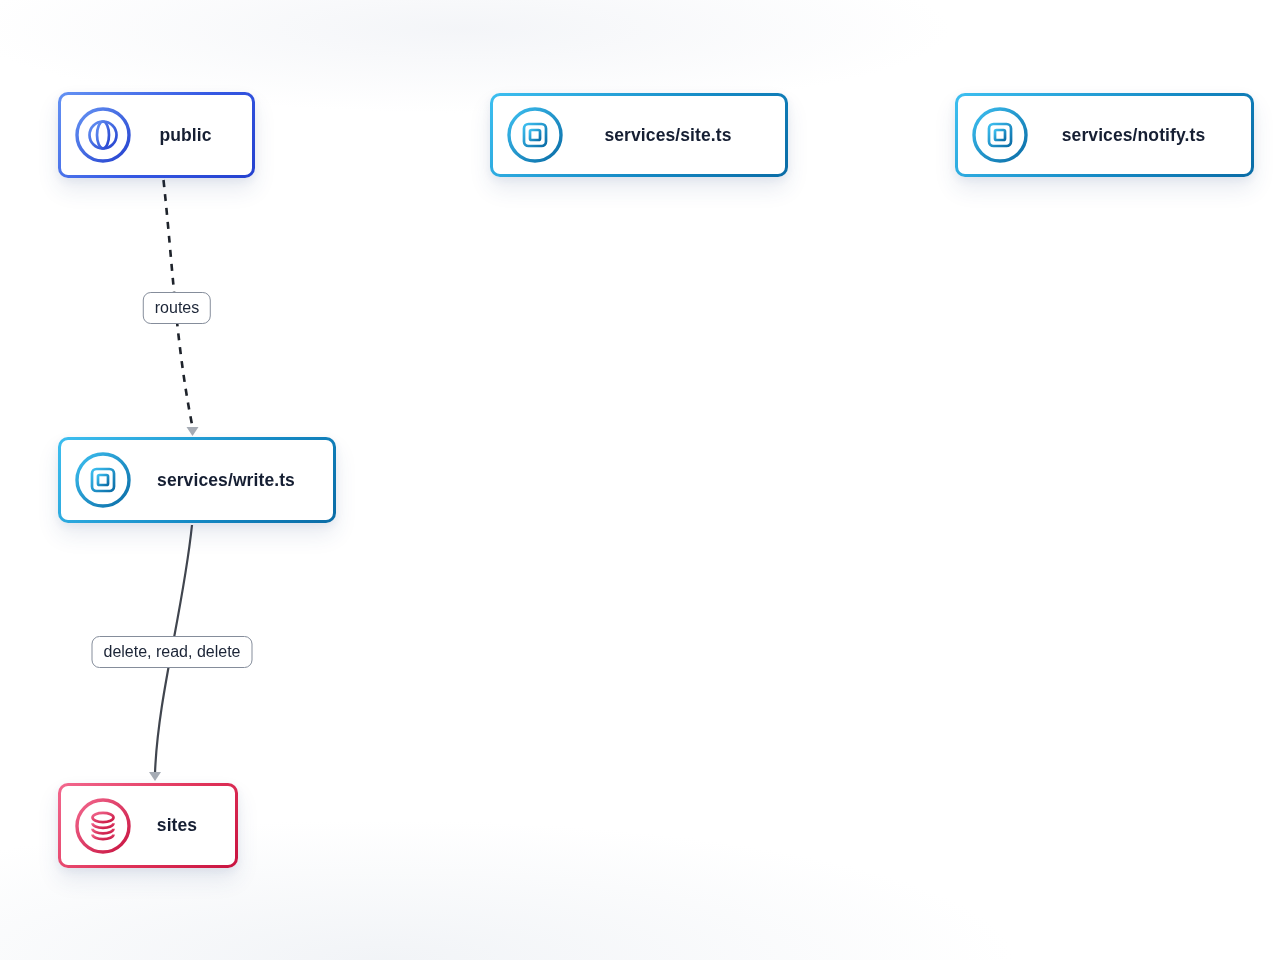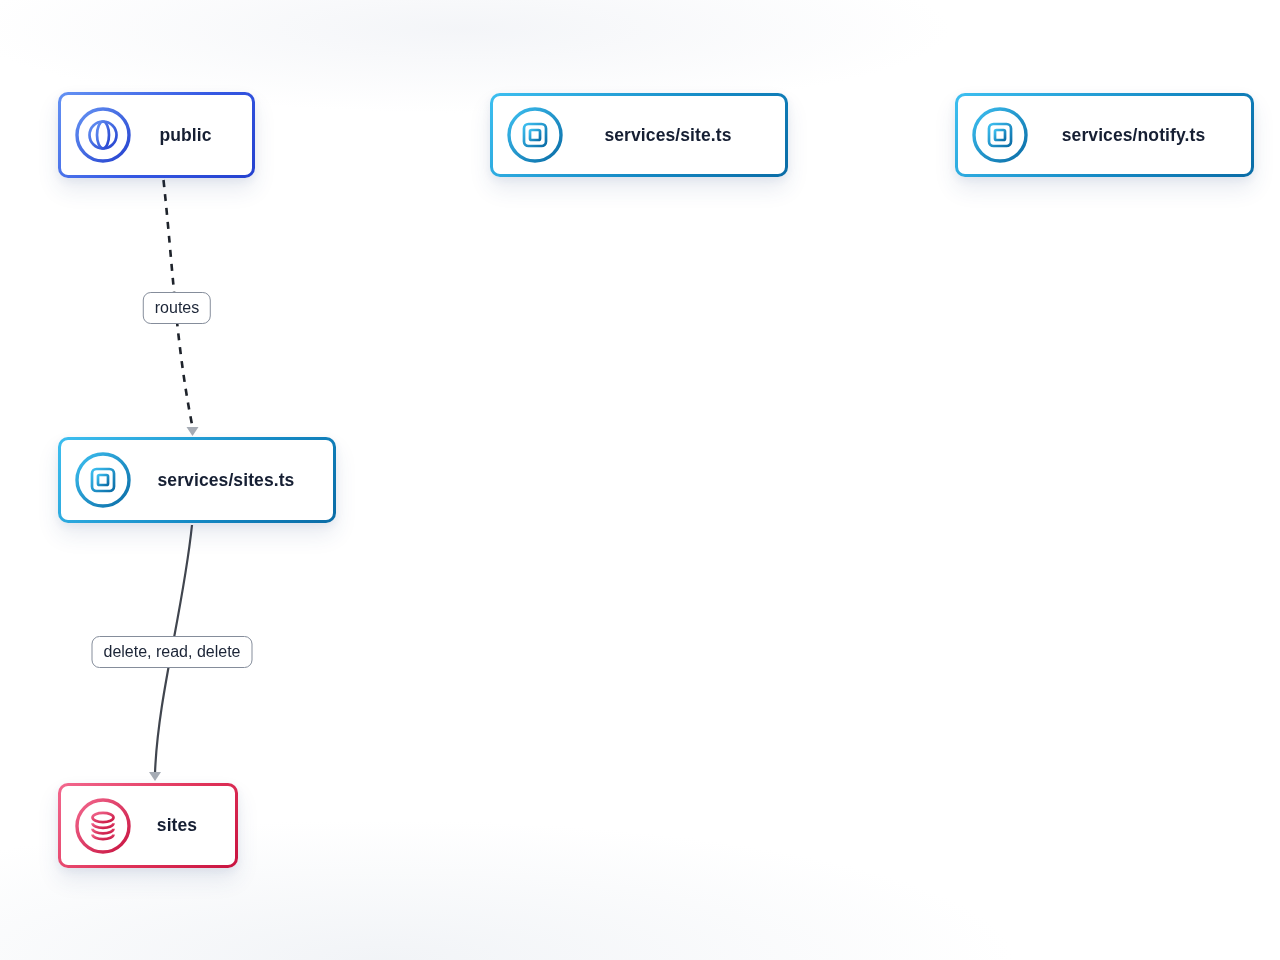--- a/index.html
+++ b/index.html
@@ -207,21 +207,21 @@
             <line x1="36" y1="43.5" x2="36" y2="47" stroke-width="2.5"></line>
             <line x1="13" y1="24" x2="16.5" y2="24" stroke-width="2.5"></line>
             <line x1="13" y1="30" x2="16.5" y2="30" stroke-width="2.5"></line>
             <line x1="13" y1="36" x2="16.5" y2="36" stroke-width="2.5"></line>
             <line x1="43.5" y1="24" x2="47" y2="24" stroke-width="2.5"></line>
             <line x1="43.5" y1="30" x2="47" y2="30" stroke-width="2.5"></line>
             <line x1="43.5" y1="36" x2="47" y2="36" stroke-width="2.5"></line>
           </g>
         </svg>
       </span>
-      <span class="node-label">services/sites.ts</span>
+      <span class="node-label">services/write.ts</span>
     </div>
   </div>
 
   <div class="node node-grad-red" id="node-sites">
     <div class="node-inner">
       <span class="node-icon">
         <svg viewBox="0 0 60 60" width="60" height="60">
           <defs>
             <linearGradient id="grad-red-1" x1="0" y1="0" x2="1" y2="1">
               <stop offset="0" stop-color="#F2688E"></stop>

